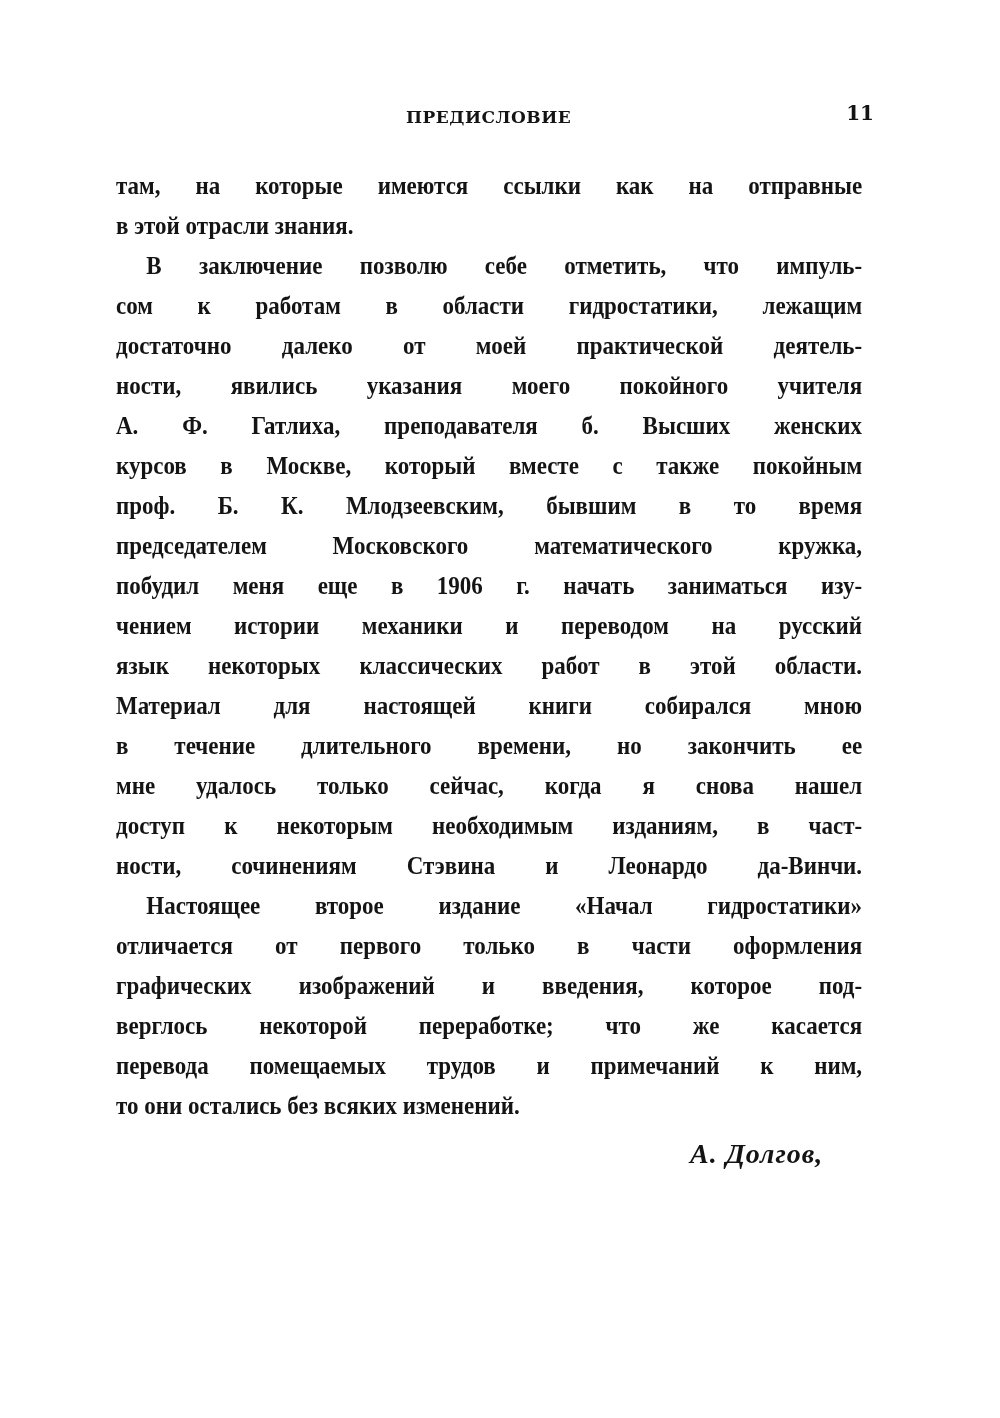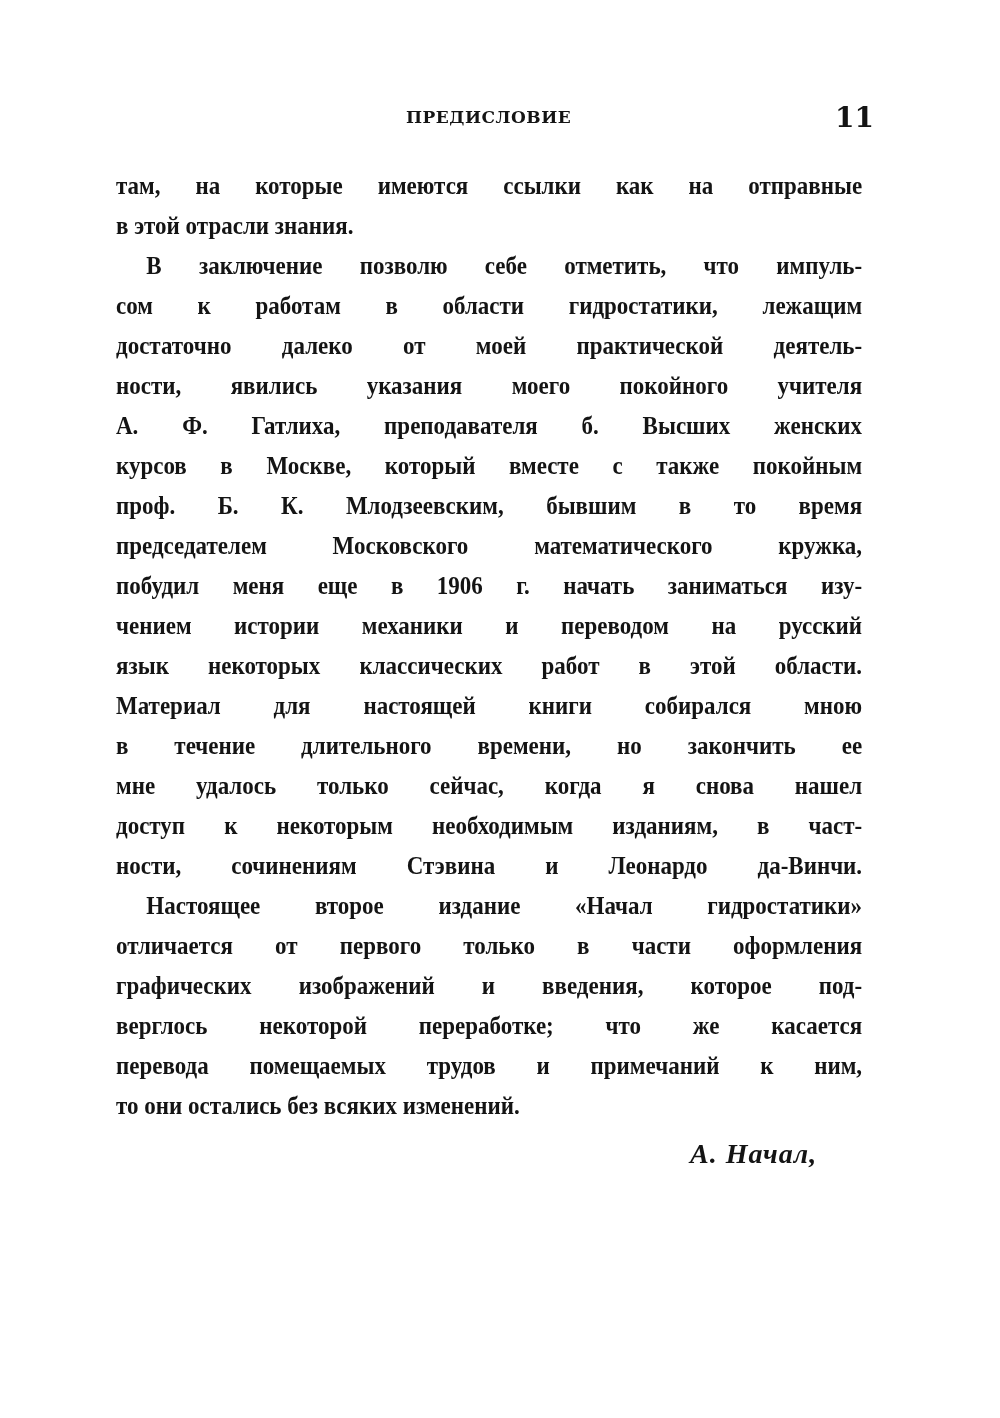--- a/index.html
+++ b/index.html
@@ -34,21 +34,21 @@
       font-family: "DejaVu Serif", serif;
       font-weight: bold;
       font-size: 17px;
       letter-spacing: 0.5px;
     }
     .page-number {
       position: absolute;
       right: 0;
       top: 0;
       font-family: "DejaVu Serif", serif;
-      font-size: 28px;
+      font-size: 20px;
       font-weight: bold;
     }
     .body-text {
       position: absolute;
       left: 116px;
       top: 166px;
       width: 746px;
     }
     .line {
       height: 40px;
@@ -114,14 +114,14 @@
     <div class="line">ности, сочинениям Стэвина и Леонардо да-Винчи.</div>
 
     <div class="line indent">Настоящее второе издание «Начал гидростатики»</div>
     <div class="line">отличается от первого только в части оформления</div>
     <div class="line">графических изображений и введения, которое под-</div>
     <div class="line">верглось некоторой переработке; что же касается</div>
     <div class="line">перевода помещаемых трудов и примечаний к ним,</div>
     <div class="line last">то они остались без всяких изменений.</div>
   </div>
 
-  <div class="signature">А. Начал,</div>
+  <div class="signature">А. Долгов,</div>
 </div>
 
 </body></html>

